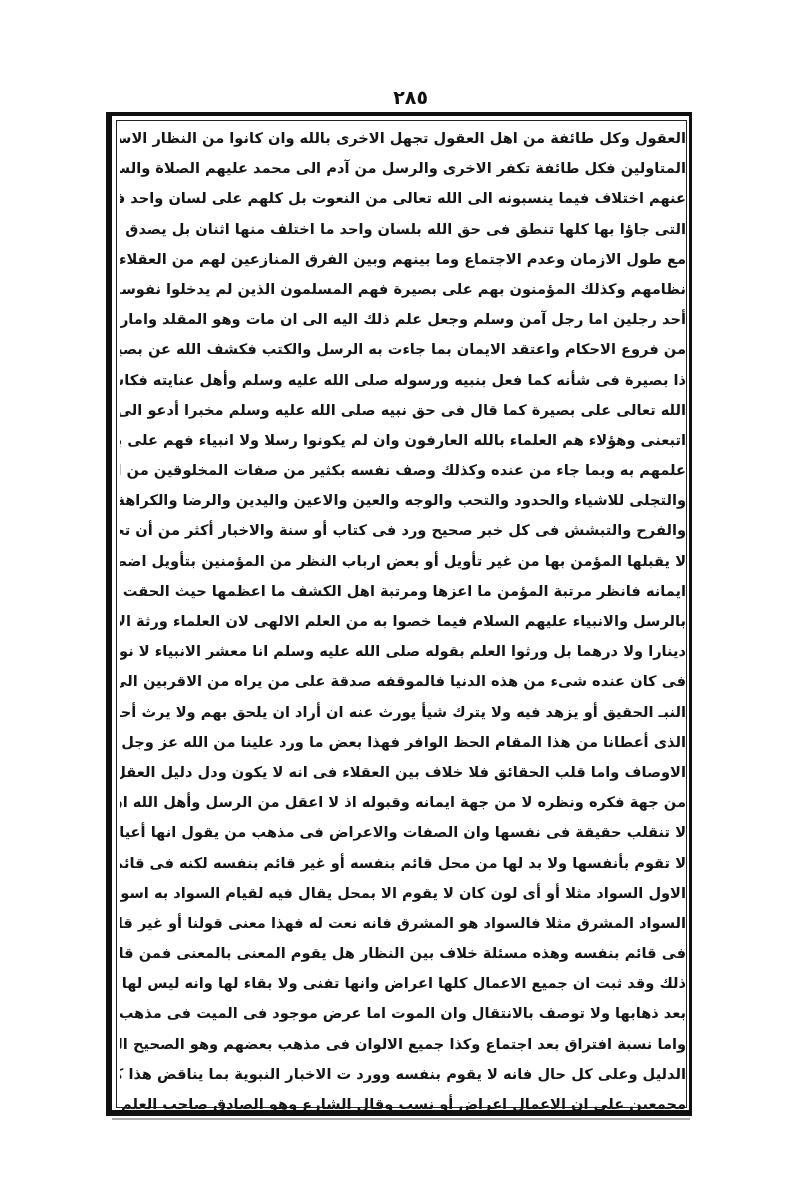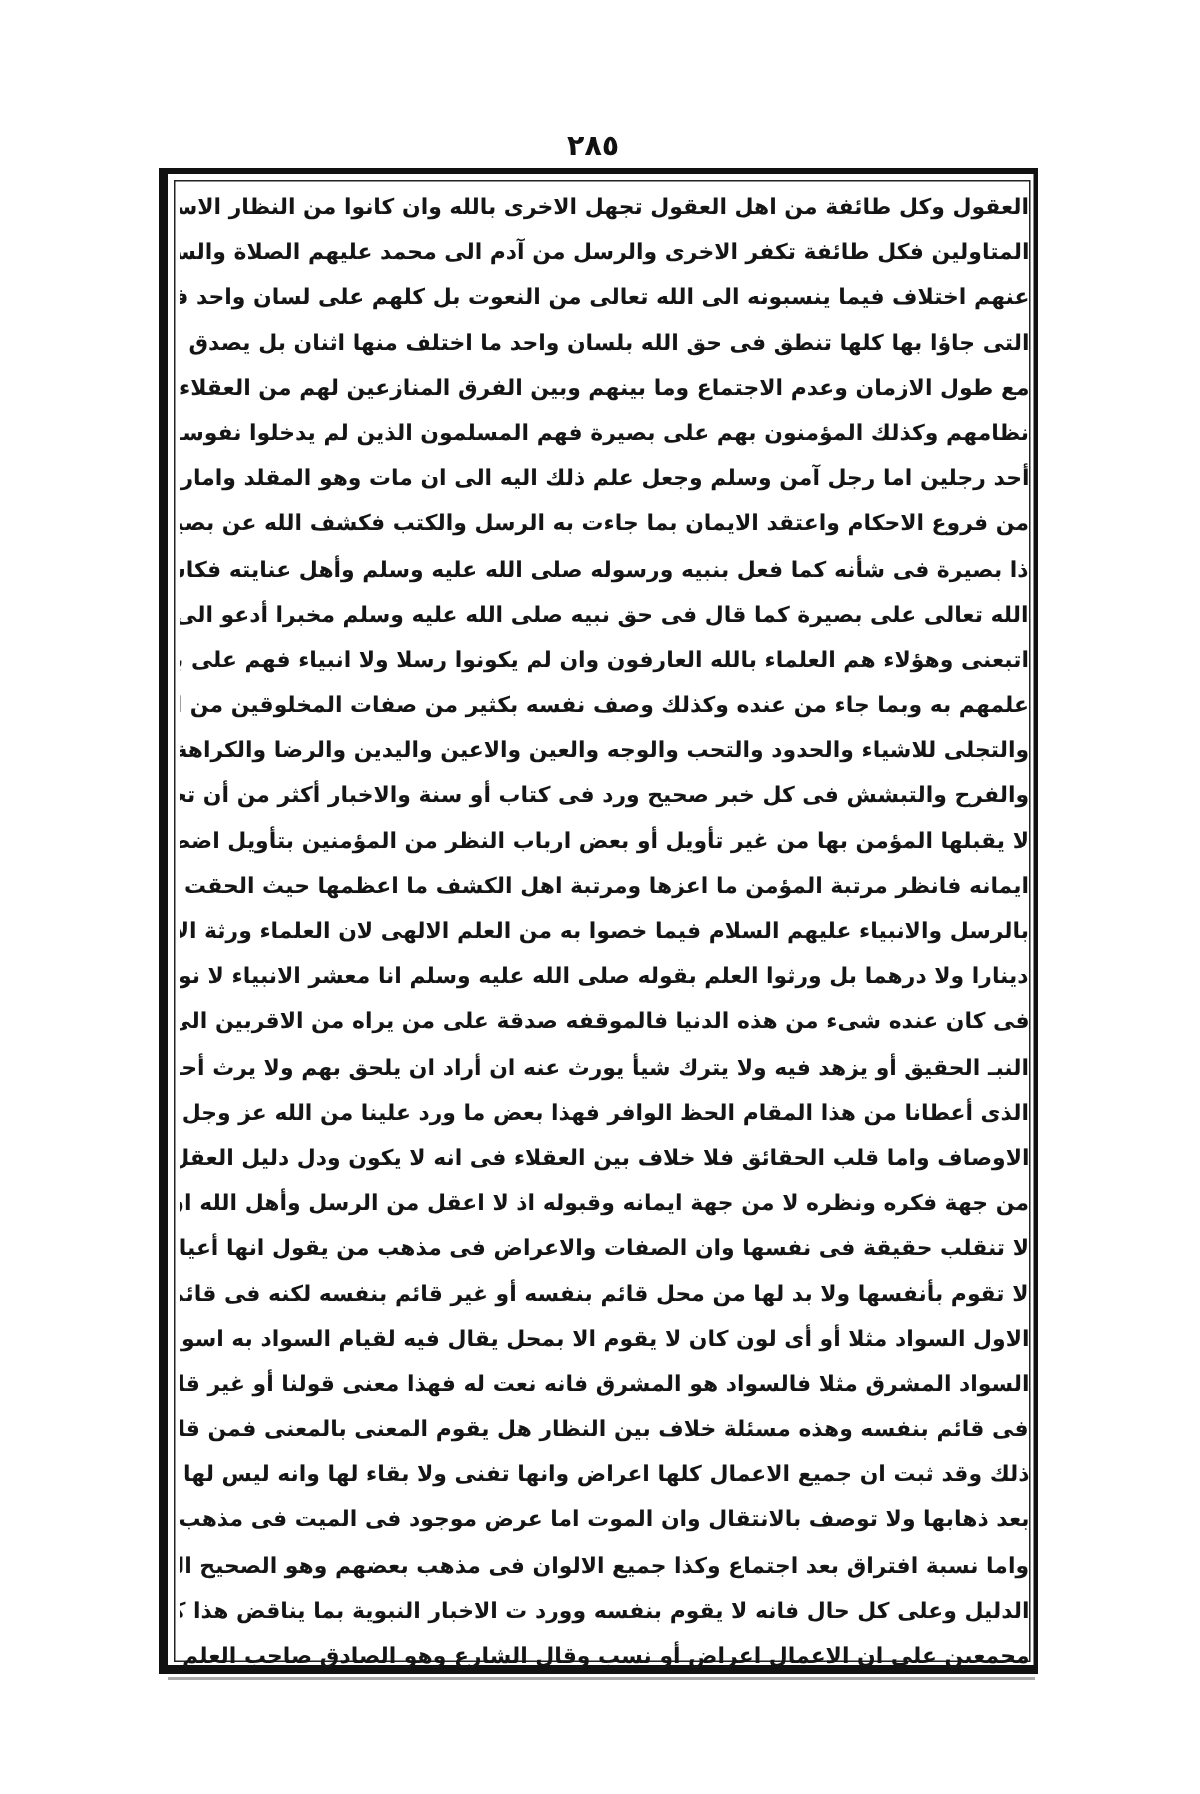--- a/index.html
+++ b/index.html
@@ -13,21 +13,21 @@
       position: relative;
       overflow: hidden;
       font-family: "DejaVu Sans", sans-serif;
       color: #111111;
     }
     .page-number {
       position: absolute;
       top: 86px;
       left: 378px;
       width: 50px;
-      text-align: left;
+      text-align: right;
       font-family: "DejaVu Sans", sans-serif;
       font-weight: bold;
       font-size: 19px;
       color: #111;
       direction: rtl;
     }
     .frame-outer {
       position: absolute;
       left: 106px;
       top: 112px;

